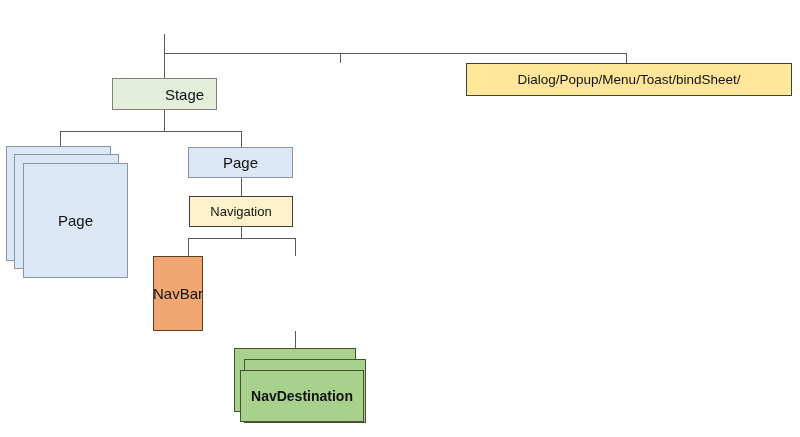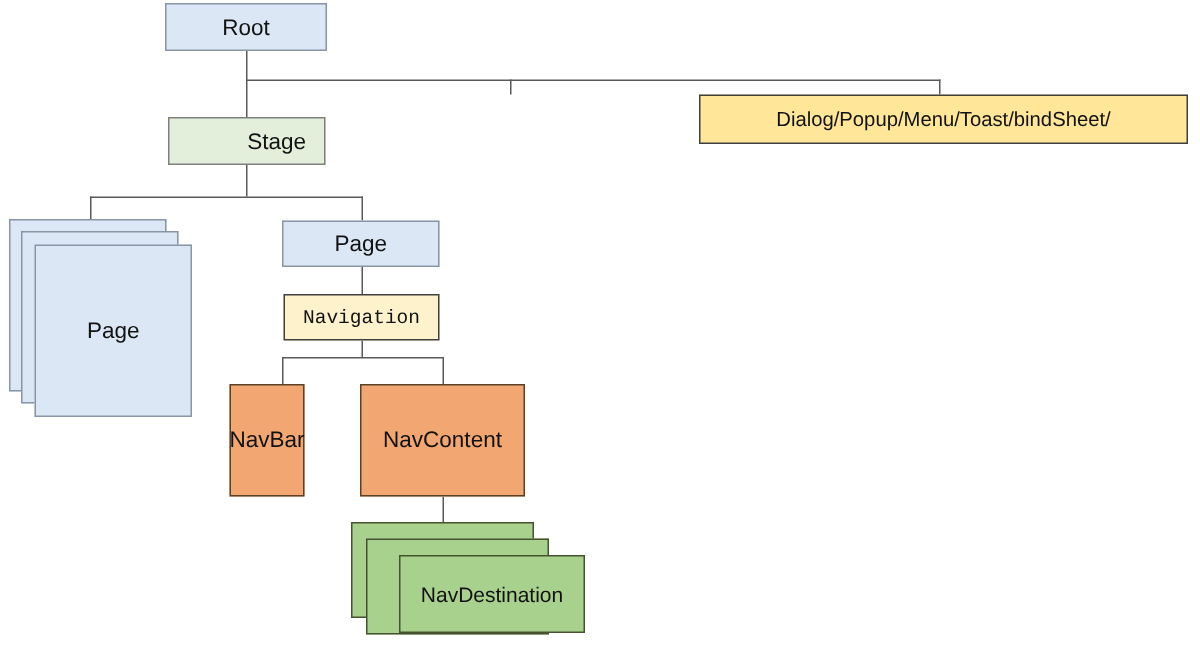--- a/index.html
+++ b/index.html
@@ -31,21 +31,21 @@
   .cream{background:#fdf2cc;border:1px solid #3f3f3f;}
   .orange{background:#f2a772;border:1px solid #5b4126;}
   .green{background:#a9d18e;border:1px solid #46522f;}
   .edge{
     position:absolute;
     background:#595959;
   }
   .edge.h{height:1px;}
   .edge.v{width:1px;}
   .dialog-text{line-height:15.5px;font-size:13.5px;}
-  .nav-label{font-size:13px;font-family:Liberation Mono, monospace;}
+  .nav-label{font-size:13px;}
   .dest-label{font-size:14px;}
 </style>
 </head>
 <body>
 
 <div class="canvas">
 
   <div class="edge v" style="left:164px;top:34px;height:44px;"></div>
   <div class="edge h" style="left:164px;top:53px;width:463px;"></div>
   <div class="edge v" style="left:340px;top:53px;height:10px;"></div>
@@ -54,23 +54,20 @@
   <div class="edge h" style="left:60px;top:131px;width:182px;"></div>
   <div class="edge v" style="left:60px;top:131px;height:15px;"></div>
   <div class="edge v" style="left:241px;top:131px;height:16px;"></div>
   <div class="edge v" style="left:241px;top:178px;height:18px;"></div>
   <div class="edge v" style="left:241px;top:227px;height:11px;"></div>
   <div class="edge h" style="left:188px;top:238px;width:108px;"></div>
   <div class="edge v" style="left:188px;top:238px;height:18px;"></div>
   <div class="edge v" style="left:295px;top:238px;height:18px;"></div>
   <div class="edge v" style="left:295px;top:331px;height:17px;"></div>
 
-  <div class="node blue" style="left:110px;top:2px;width:108px;height:32px;">
-    <span>Root</span>
-  </div>
 
   <div class="node green-light" style="left:112px;top:78px;width:105px;height:32px;">
     <span>Stage</span>
   </div>
 
 
   <div class="node gold dialog-text" style="left:466px;top:63px;width:326px;height:33px;flex-direction:column;text-align:center;">
     <span>Dialog/Popup/Menu/Toast/bindSheet/</span>
   </div>
 
@@ -85,23 +82,20 @@
   </div>
 
   <div class="node cream nav-label" style="left:189px;top:196px;width:104px;height:31px;">
     <span>Navigation</span>
   </div>
 
   <div class="node orange" style="left:153px;top:256px;width:50px;height:75px;">
     <span>NavBar</span>
   </div>
 
-  <div class="node orange" style="left:240px;top:256px;width:110px;height:75px;">
-    <span>NavContent</span>
-  </div>
 
   <div class="node green" style="left:234px;top:348px;width:122px;height:64px;"></div>
   <div class="node green" style="left:244px;top:359px;width:122px;height:64px;"></div>
-  <div class="node green dest-label" style="left:266px;top:370px;width:124px;height:52px;">
+  <div class="node green dest-label" style="left:240px;top:370px;width:124px;height:52px;font-weight:bold;">
     <span>NavDestination</span>
   </div>
 
 </div>
 
 </body></html>

